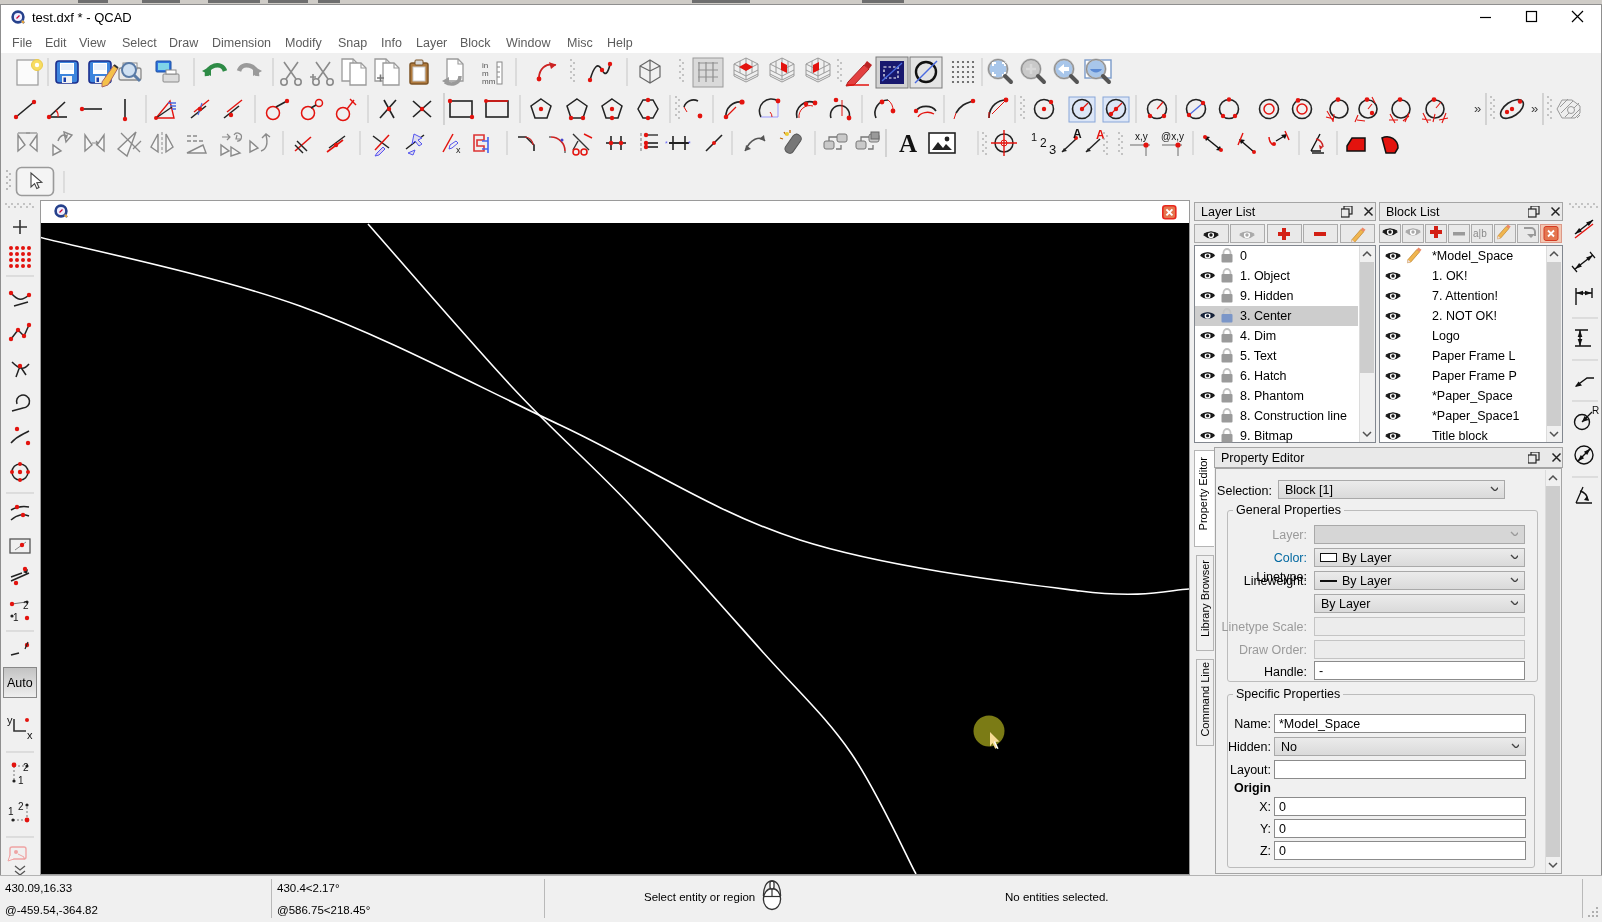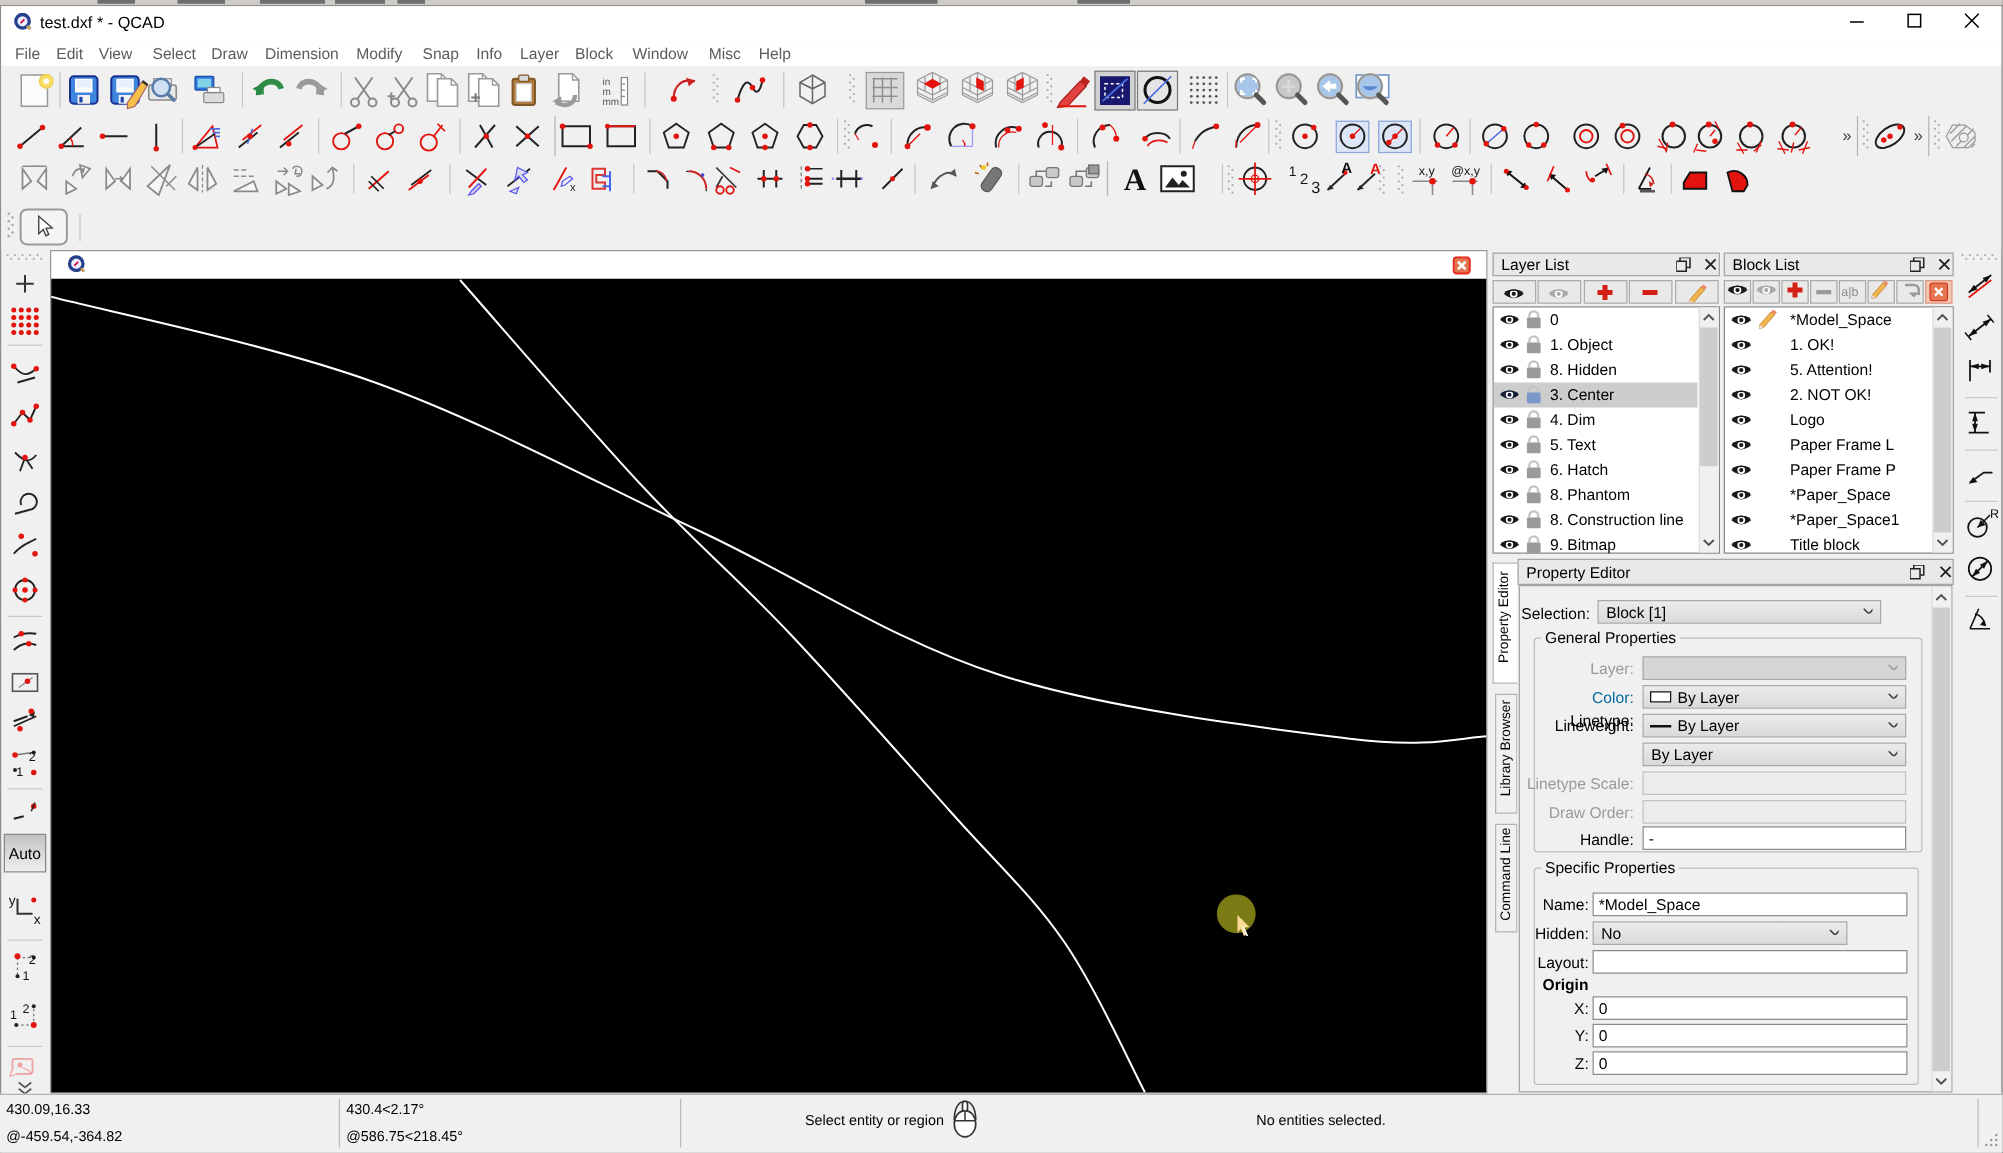--- a/index.html
+++ b/index.html
@@ -1103,21 +1103,21 @@
       <circle cx="8" cy="5" r="1.7" fill="#1a1a1a"></circle>
       <path d="M1 4 Q8 0 15 4" stroke="#1a1a1a" stroke-width="1.2" fill="none"></path>
     </g>
   </svg>
 <svg class="abs" style="left:1221px;top:288px" width="13" height="16">
     <g transform="translate(0,0)">
       <path d="M2.5 6 V4.5 a3.5 3.5 0 0 1 7 0 V6" stroke="#c2c2c2" stroke-width="1.8" fill="none"></path>
       <rect x="0.5" y="6" width="11" height="8.5" rx="1" fill="#9a9a9a"></rect>
     </g>
   </svg>
-<div class="prow" style="left:1240px;top:289px">8. Hidden</div>
+<div class="prow" style="left:1240px;top:289px">9. Hidden</div>
 <div class="abs" style="left:1195px;top:306px;width:163px;height:20px;background:#cdcdcd;"></div>
 <svg class="abs" style="left:1200px;top:310px" width="16" height="12">
     <g transform="translate(0,1) scale(0.95)">
       <path d="M0 5 Q8 -2 16 5 Q8 12 0 5 Z" fill="#16223a"></path>
       <circle cx="8" cy="5" r="3.1" fill="#fff"></circle>
       <circle cx="8" cy="5" r="1.7" fill="#16223a"></circle>
       <path d="M1 4 Q8 0 15 4" stroke="#16223a" stroke-width="1.2" fill="none"></path>
     </g>
   </svg>
 <svg class="abs" style="left:1221px;top:308px" width="13" height="16">
@@ -1318,21 +1318,21 @@
   </svg>
 <div class="prow" style="left:1432px;top:269px">1. OK!</div>
 <svg class="abs" style="left:1385px;top:290px" width="16" height="12">
     <g transform="translate(0,1) scale(1.0)">
       <path d="M0 5 Q8 -2 16 5 Q8 12 0 5 Z" fill="#1a1a1a"></path>
       <circle cx="8" cy="5" r="3.1" fill="#fff"></circle>
       <circle cx="8" cy="5" r="1.7" fill="#1a1a1a"></circle>
       <path d="M1 4 Q8 0 15 4" stroke="#1a1a1a" stroke-width="1.2" fill="none"></path>
     </g>
   </svg>
-<div class="prow" style="left:1432px;top:289px">5. Attention!</div>
+<div class="prow" style="left:1432px;top:289px">7. Attention!</div>
 <svg class="abs" style="left:1385px;top:310px" width="16" height="12">
     <g transform="translate(0,1) scale(1.0)">
       <path d="M0 5 Q8 -2 16 5 Q8 12 0 5 Z" fill="#1a1a1a"></path>
       <circle cx="8" cy="5" r="3.1" fill="#fff"></circle>
       <circle cx="8" cy="5" r="1.7" fill="#1a1a1a"></circle>
       <path d="M1 4 Q8 0 15 4" stroke="#1a1a1a" stroke-width="1.2" fill="none"></path>
     </g>
   </svg>
 <div class="prow" style="left:1432px;top:309px">2. NOT OK!</div>
 <svg class="abs" style="left:1385px;top:330px" width="16" height="12">
@@ -1470,21 +1470,21 @@
 <div class="inp" style="left:1314px;top:617px;width:211px;height:19px;background:#ececec;border-color:#c4c4c4"></div>
 <div class="lbl" style="left:1157px;top:643px;width:150px;color:#9a9a9a">Draw Order:</div>
 <div class="inp" style="left:1314px;top:640px;width:211px;height:19px;background:#ececec;border-color:#c4c4c4"></div>
 <div class="lbl" style="left:1157px;top:665px;width:150px;color:#000">Handle:</div>
 <div class="inp" style="left:1314px;top:661px;width:211px;height:19px;padding:2px 0 0 4px">-</div>
 <div class="gbox" style="left:1227px;top:694px;width:308px;height:174px"></div>
 <div class="glbl" style="left:1233px;top:687px">Specific Properties</div>
 <div class="lbl" style="left:1121px;top:717px;width:150px;color:#000">Name:</div>
 <div class="inp" style="left:1274px;top:714px;width:252px;height:19px;padding:2px 0 0 4px">*Model_Space</div>
 <div class="lbl" style="left:1121px;top:740px;width:150px;color:#000">Hidden:</div>
-<div class="combo" style="left:1274px;top:737px;width:204px;height:19px;background:linear-gradient(#ebebeb,#dadada)">
+<div class="combo" style="left:1274px;top:737px;width:252px;height:19px;background:linear-gradient(#ebebeb,#dadada)">
     <span style="position:absolute;left:6px;top:2px">No</span>
     <svg class="cv" width="10" height="7">
       <path d="M1 1 l4 4 l4 -4" stroke="#444" stroke-width="1.4" fill="none"></path>
     </svg>
   </div>
 <div class="lbl" style="left:1121px;top:763px;width:150px;color:#000">Layout:</div>
 <div class="inp" style="left:1274px;top:760px;width:252px;height:19px;padding:2px 0 0 4px"></div>
 <div class="abs" style="left:1234px;top:781px;font-size:12.5px;font-weight:bold">Origin</div>
 <div class="lbl" style="left:1121px;top:800px;width:150px;color:#000">X:</div>
 <div class="inp" style="left:1274px;top:797px;width:252px;height:19px;padding:2px 0 0 4px">0</div>

